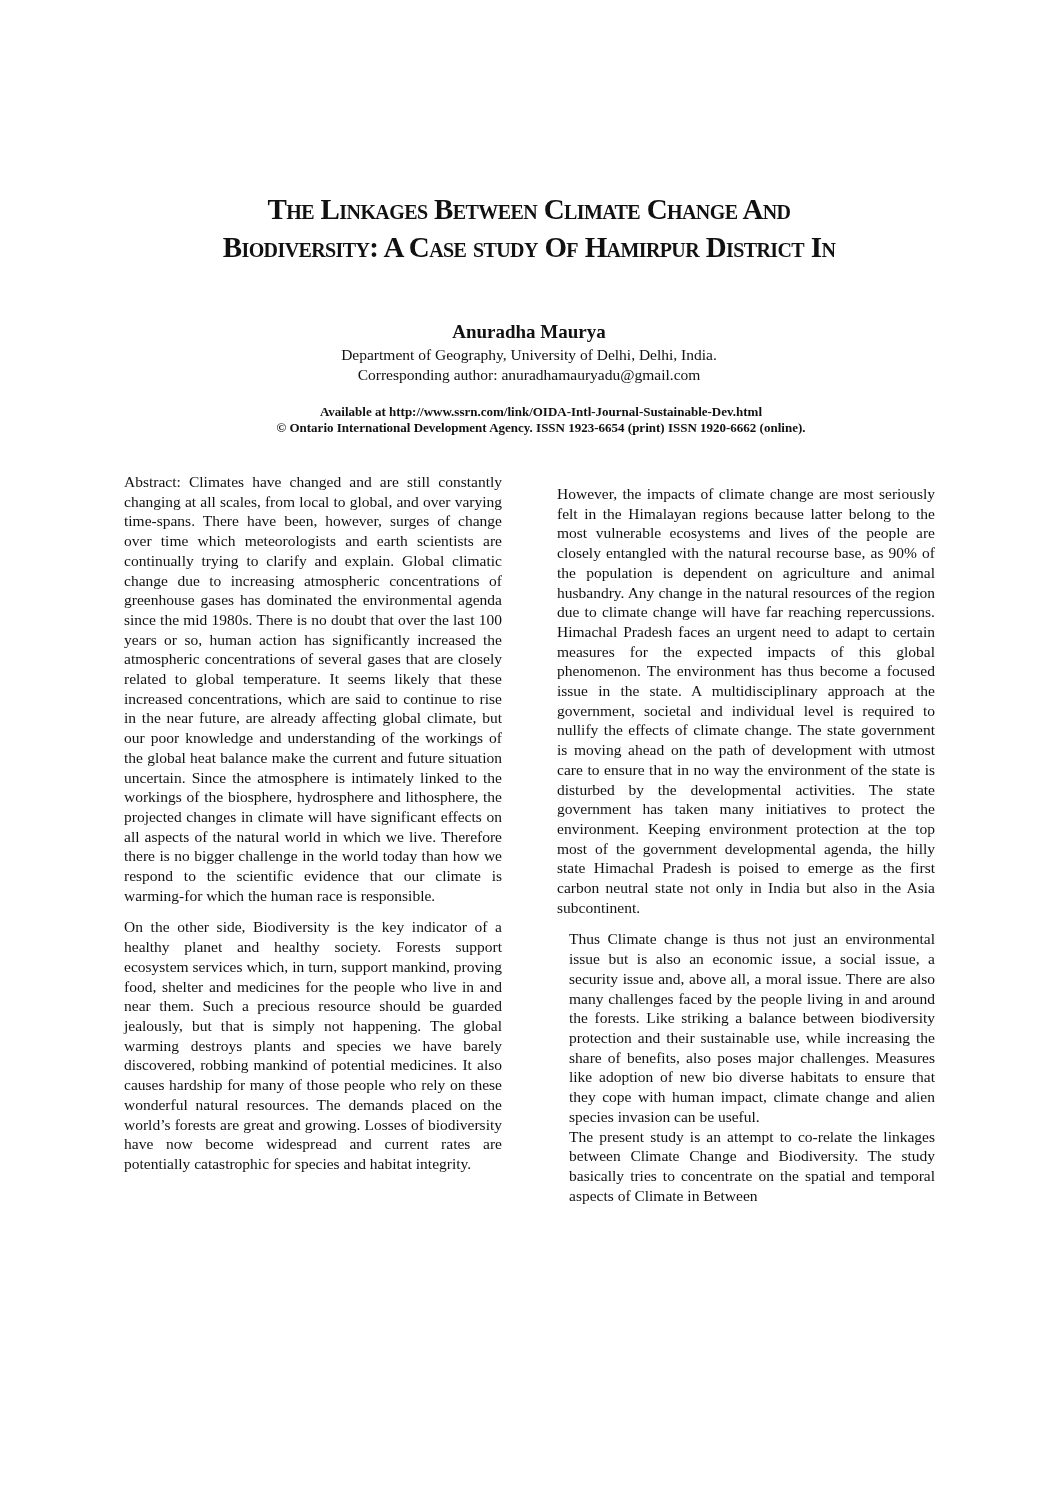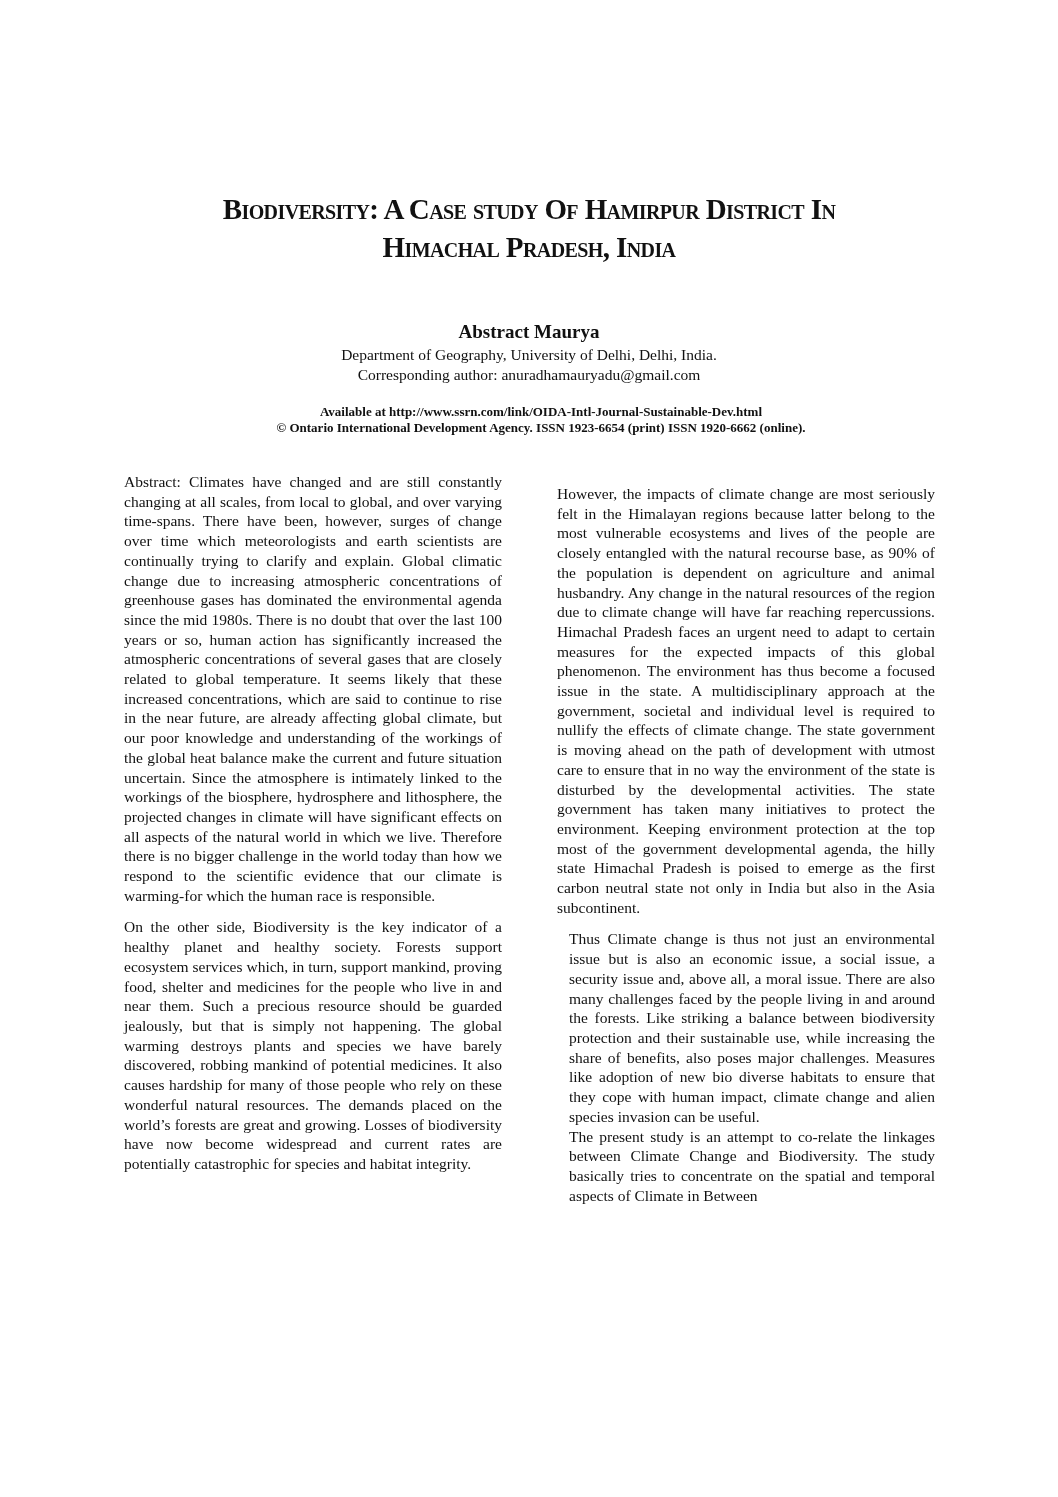--- a/index.html
+++ b/index.html
@@ -11,25 +11,25 @@
   .avail { position:absolute; left:12px; width:1058px; text-align:center; font-size:13px; line-height:16px; font-weight:bold; }
   .col { position:absolute; width:378px; font-size:15.5px; line-height:19.7px; text-align:justify; }
   .col p { margin:0 0 12px 0; }
   .col p.tight { margin-bottom:0;margin-left:12px; }
   .lbl { font-weight:normal; }
 </style>
 </head>
 <body>
 
 <div class="title">
+  <div>The Linkages Between Climate Change And</div>
   <div>Biodiversity: A Case study Of Hamirpur District In</div>
-  <div>Himachal Pradesh, India</div>
 </div>
 
-<div class="author">Abstract Maurya</div>
+<div class="author">Anuradha Maurya</div>
 <div class="affil" style="top:345px;font-family:Liberation Serif, serif;">Department of Geography, University of Delhi, Delhi, India.</div>
 <div class="affil" style="top:365px;">Corresponding author: anuradhamauryadu@gmail.com</div>
 
 <div class="avail" style="top:404px;">Available at http://www.ssrn.com/link/OIDA-Intl-Journal-Sustainable-Dev.html</div>
 <div class="avail" style="top:420px;">© Ontario International Development Agency. ISSN 1923-6654 (print) ISSN 1920-6662 (online).</div>
 
 <div class="col" style="left:124px; top:472px;">
   <p><span class="lbl">Abstract:</span><span> Climates have changed and are still constantly changing at all scales, from local to global, and over varying time-spans. There have been, however, surges of change over time which meteorologists and earth scientists are continually trying to clarify and explain. Global climatic change due to increasing atmospheric concentrations of greenhouse gases has dominated the environmental agenda since the mid 1980s. There is no doubt that over the last 100 years or so, human action has significantly increased the atmospheric concentrations of several gases that are closely related to global temperature. It seems likely that these increased concentrations, which are said to continue to rise in the near future, are already affecting global climate, but our poor knowledge and understanding of the workings of the global heat balance make the current and future situation uncertain. Since the atmosphere is intimately linked to the workings of the biosphere, hydrosphere and lithosphere, the projected changes in climate will have significant effects on all aspects of the natural world in which we live. Therefore there is no bigger challenge in the world today than how we respond to the scientific evidence that our climate is warming-for which the human race is responsible.</span></p>
   <p>On the other side, Biodiversity is the key indicator of a healthy planet and healthy society. Forests support ecosystem services which, in turn, support mankind, proving food, shelter and medicines for the people who live in and near them. Such a precious resource should be guarded jealously, but that is simply not happening. The global warming destroys plants and species we have barely discovered, robbing mankind of potential medicines. It also causes hardship for many of those people who rely on these wonderful natural resources. The demands placed on the world’s forests are great and growing. Losses of biodiversity have now become widespread and current rates are potentially catastrophic for species and habitat integrity.</p>
 </div>

